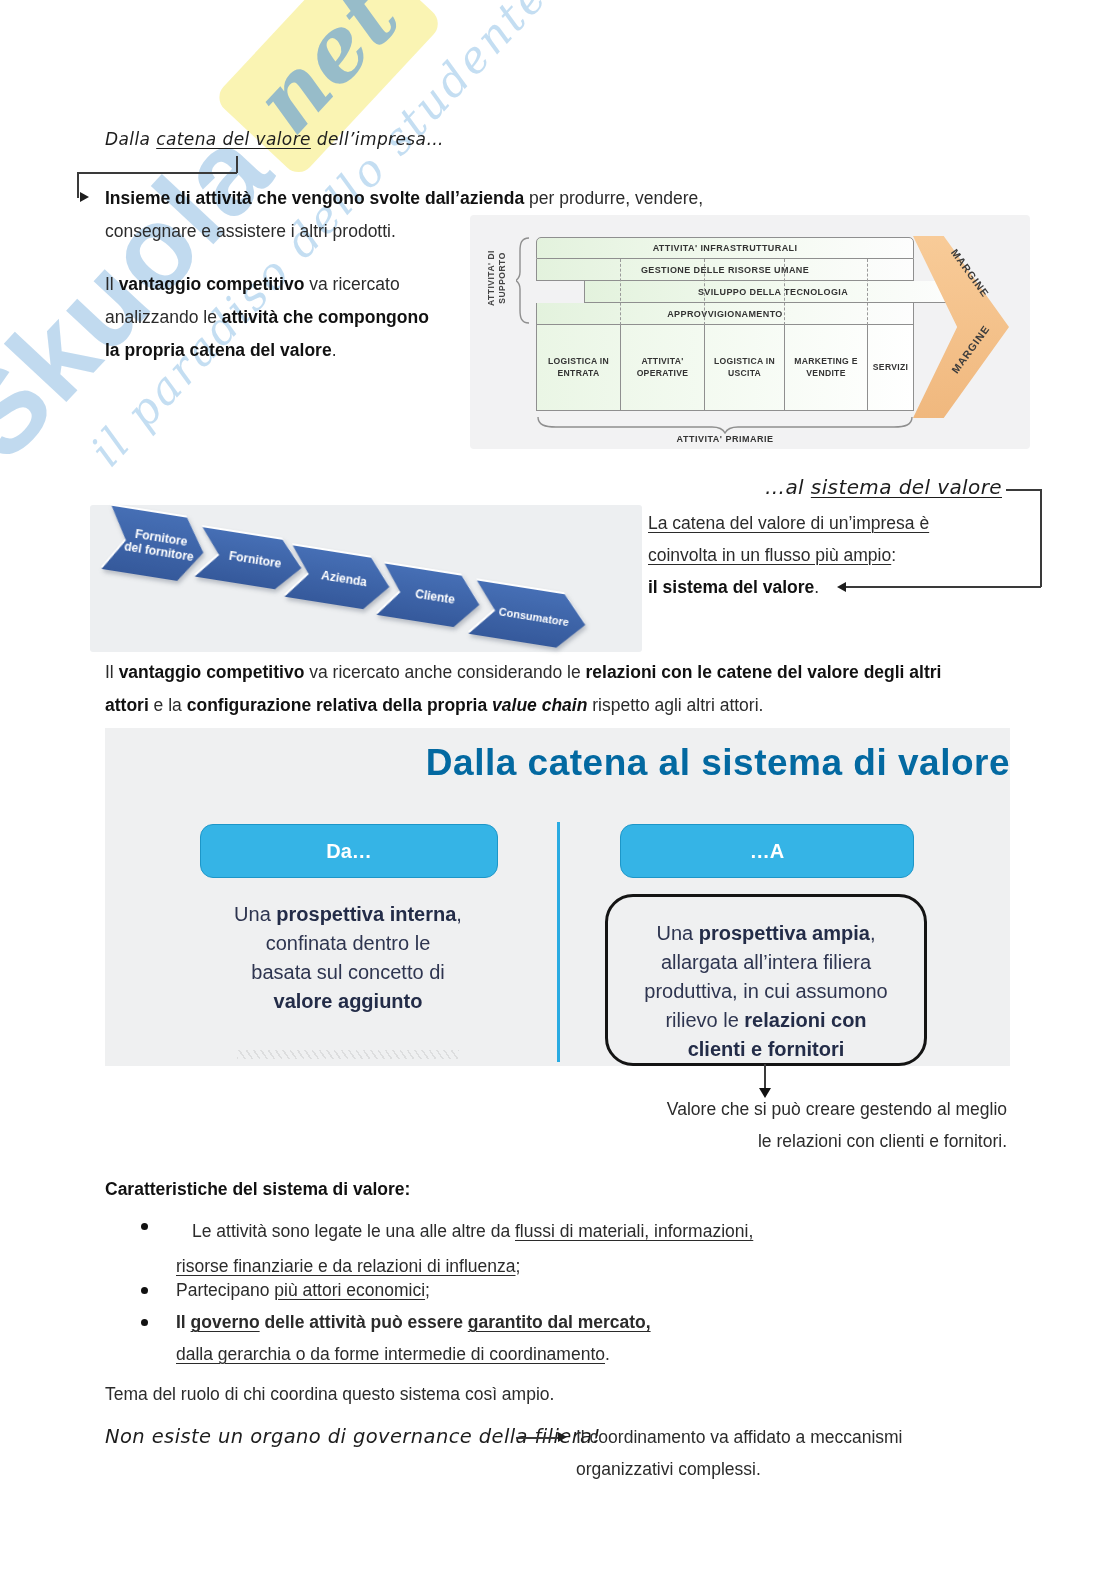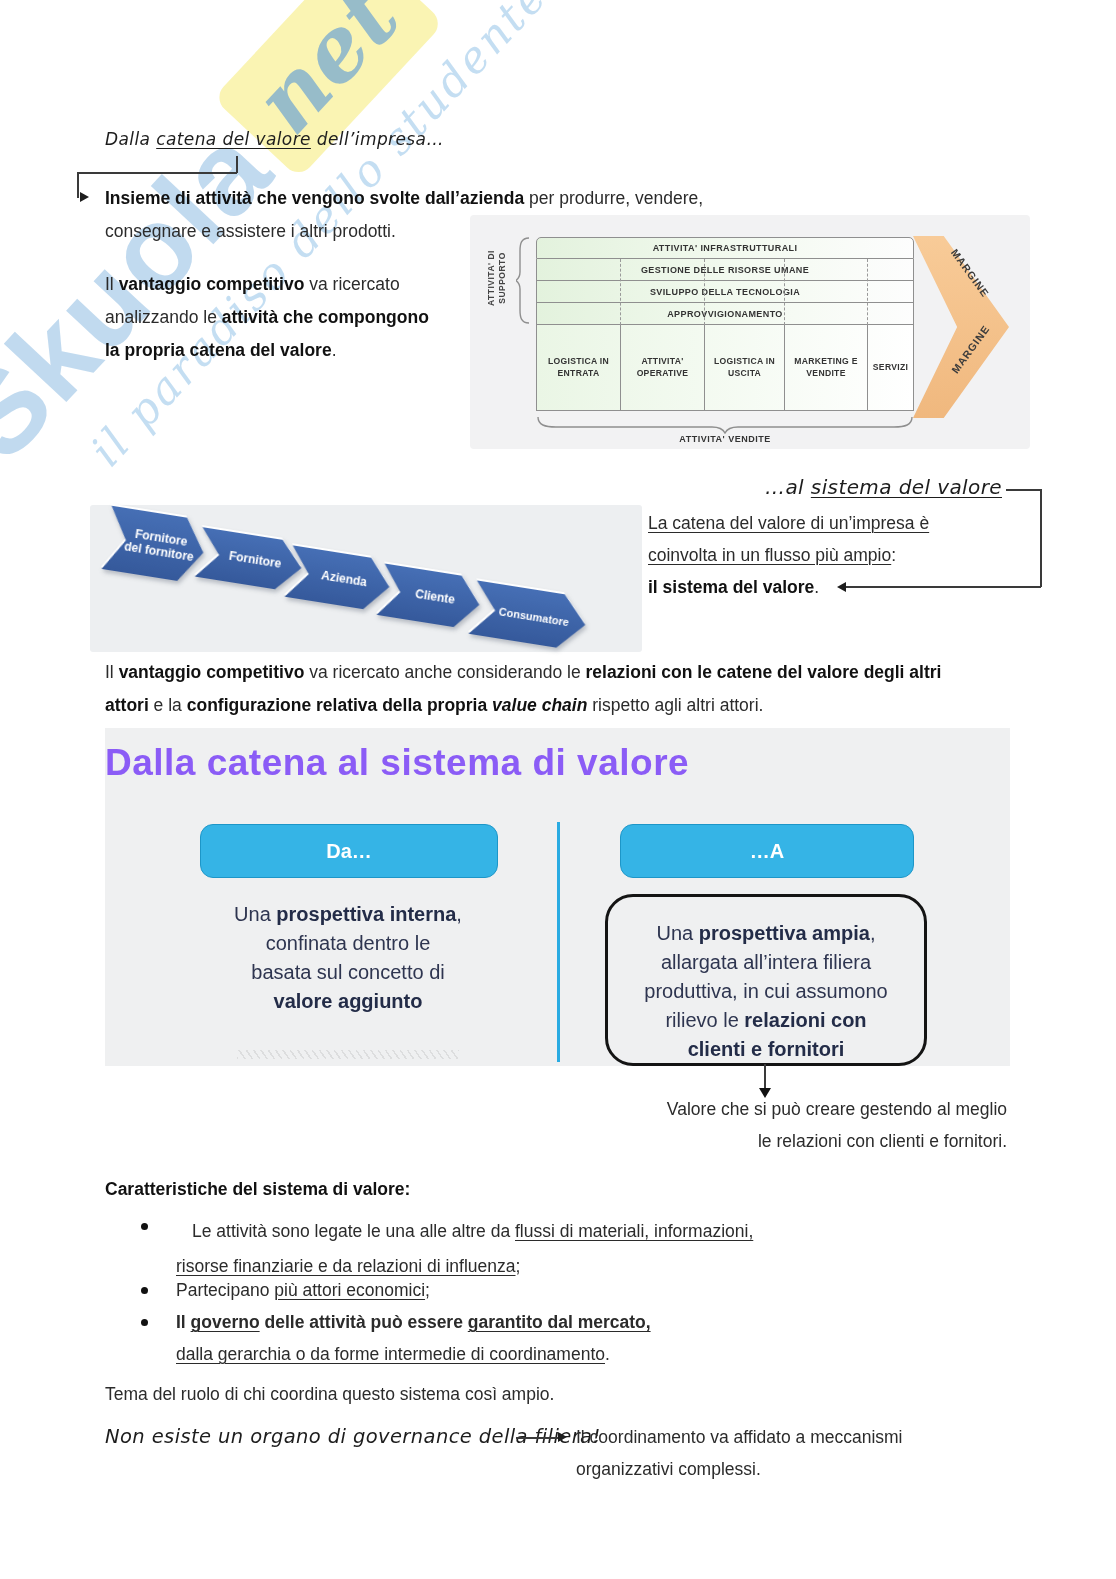--- a/index.html
+++ b/index.html
@@ -48,21 +48,21 @@
   
   .chain-panel{position:absolute;left:90px;top:505px;width:552px;height:147px;background:#edeff1;border-radius:3px;}
   .chev{position:absolute;transform:rotate(9deg);
         filter:drop-shadow(-1px -2px 0 rgba(255,255,255,.95)) drop-shadow(2px 3px 2px rgba(60,70,90,.3));}
   .chev-in{width:100%;height:100%;clip-path:polygon(0 0,78% 0,100% 50%,78% 100%,0 100%,20% 50%);
            background:linear-gradient(180deg,#466fb5,#35599b);
            display:flex;align-items:center;justify-content:center;color:#fff;font-weight:700;font-size:12px;
            text-align:center;line-height:1.15;padding:0 8px 0 18px;box-sizing:border-box;}
   
   .slide{position:absolute;left:105px;top:728px;width:905px;height:338px;background:#eff0f1;}
-  .slide-title{position:absolute;left:0;top:14px;width:100%;text-align:left;font-size:37px;font-weight:800;color:#8b5cf6;letter-spacing:.5px;}
+  .slide-title{position:absolute;left:0;top:14px;width:100%;text-align:right;font-size:37px;font-weight:800;color:#0369a1;letter-spacing:.5px;}
   .blue-box{position:absolute;height:52px;background:#35b4e6;border:1px solid #1d96c8;border-radius:13px;
             display:flex;align-items:center;justify-content:center;color:#fff;font-weight:700;font-size:20px;}
   .slide-divider{position:absolute;left:452px;top:94px;width:3px;height:240px;background:#29abe2;}
   .col-text{position:absolute;text-align:center;font-size:20px;line-height:29px;color:#2e3550;}
   .col-text .f-b{color:#232c48;}
   .round-box{position:absolute;left:500px;top:166px;width:322px;height:172px;border:3px solid #141414;border-radius:28px;box-sizing:border-box;padding-top:11px;}
   .hatch{position:absolute;left:132px;top:322px;width:222px;height:9px;
          background:repeating-linear-gradient(55deg,rgba(0,0,0,.08) 0 1.5px,transparent 1.5px 6px);}
   
   .bullet-dot{position:absolute;width:7px;height:7px;border-radius:50%;background:#111;}
@@ -90,40 +90,40 @@
   <div class="txt z" style="left:105px;top:187px;"><span class="f-b">Insieme di attività che vengono svolte dall’azienda</span><span> per produrre, vendere,</span></div>
   <div class="txt z" style="left:105px;top:220px;"><span>consegnare e assistere i altri prodotti.</span></div>
 
   <div class="porter z">
     <div class="p-rotlabel">ATTIVITA' DI SUPPORTO</div>
     <svg class="abs" style="left:46px;top:21px;" width="14" height="89">
       <path d="M13,2 C5,2 4,8 4,15 L4,36 C4,41 2,43 0,44.5 C2,46 4,48 4,53 L4,74 C4,81 5,87 13,87" fill="none" stroke="#8f8f8f" stroke-width="1.4"></path>
     </svg>
     <div class="p-row first" style="top:22px;">ATTIVITA' INFRASTRUTTURALI</div>
     <div class="p-row" style="top:44px;">GESTIONE DELLE RISORSE UMANE</div>
-    <div class="p-row" style="top:66px;">SVILUPPO DELLA TECNOLOGIA</div>
+    <div class="p-row" style="top:66px;margin-left:48px;">SVILUPPO DELLA TECNOLOGIA</div>
     <div class="p-row" style="top:88px;">APPROVVIGIONAMENTO</div>
     <div class="p-dash" style="left:150px;"></div>
     <div class="p-dash" style="left:234px;"></div>
     <div class="p-dash" style="left:314px;"></div>
     <div class="p-dash" style="left:397px;"></div>
     <div class="p-primary">
       <div class="p-cell" style="width:84px;">LOGISTICA IN ENTRATA</div>
       <div class="p-cell" style="width:84px;">ATTIVITA' OPERATIVE</div>
       <div class="p-cell" style="width:80px;">LOGISTICA IN USCITA</div>
       <div class="p-cell" style="width:83px;">MARKETING E VENDITE</div>
       <div class="p-cell" style="flex:1;">SERVIZI</div>
     </div>
     <div class="margin-arrow"></div>
     <span class="margine" style="left:472px;top:52px;transform:rotate(54deg);">MARGINE</span>
     <span class="margine" style="left:472px;top:128px;transform:rotate(-54deg);">MARGINE</span>
     <svg class="abs" style="left:66px;top:200px;" width="378" height="19">
       <path d="M2,2 C2,10 9,12 20,12 L176,12 C183,12 187,14 189,18 C191,14 195,12 202,12 L358,12 C369,12 376,10 376,2" fill="none" stroke="#8f8f8f" stroke-width="1.4"></path>
     </svg>
-    <div class="p-primlabel">ATTIVITA' VENDITE</div>
+    <div class="p-primlabel">ATTIVITA' PRIMARIE</div>
   </div>
 
   <div class="txt z" style="left:105px;top:273px;"><span>Il </span><span class="f-b">vantaggio competitivo</span><span> va ricercato</span></div>
   <div class="txt z" style="left:105px;top:306px;"><span>analizzando le </span><span class="f-b">attività che compongono</span></div>
   <div class="txt z" style="left:105px;top:339px;"><span class="f-b">la propria catena del valore</span><span>.</span></div>
 
   <div class="chain-panel z">
     <div class="chev" style="left:16px;top:8px;width:98px;height:64px;">
       <div class="chev-in">Fornitore del fornitore</div>
     </div>

